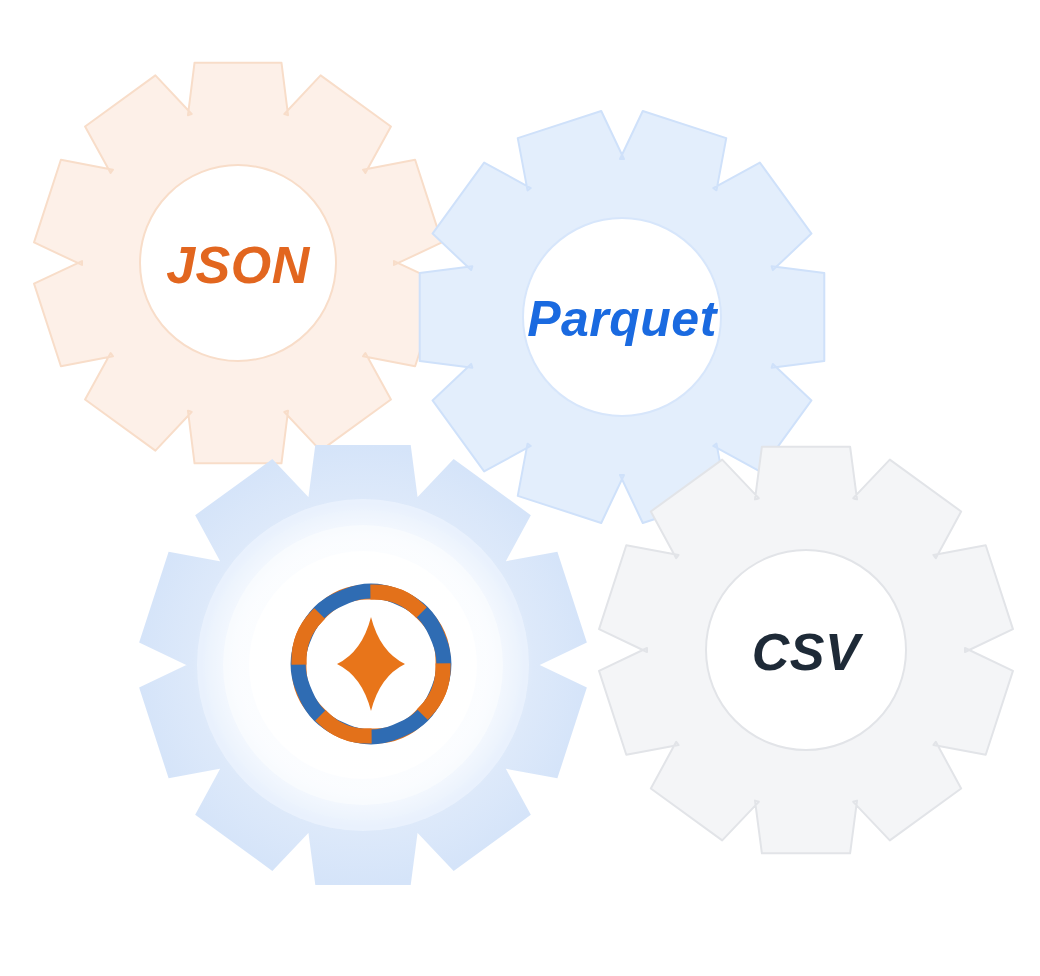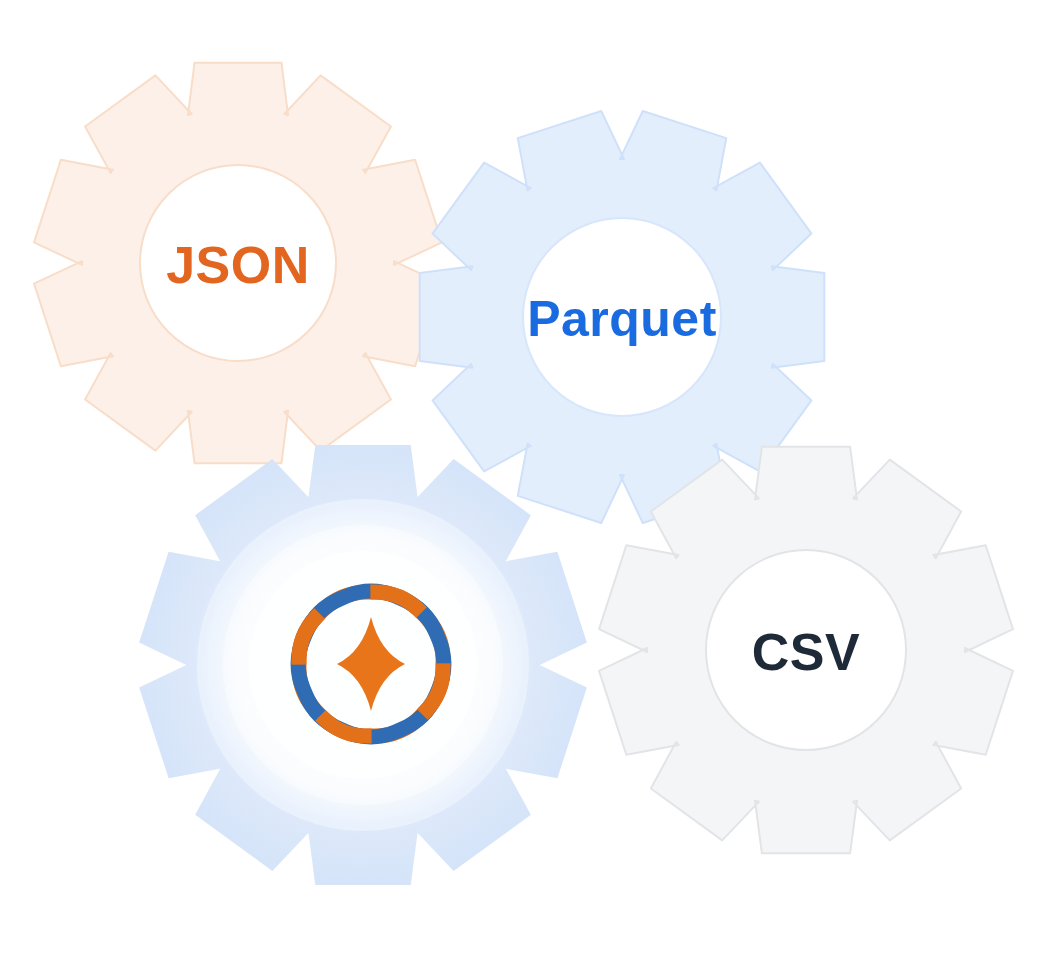--- a/index.html
+++ b/index.html
@@ -11,20 +11,21 @@
     width: 1040px;
     height: 976px;
     overflow: hidden;
     font-family: "Liberation Sans", sans-serif;
   }
   #stage {
     position: relative;
     width: 1040px;
     height: 976px;
     background: #ffffff;
+    font-style: italic;
   }
   #stage > svg {
     position: absolute;
     top: 0;
     left: 0;
     width: 1040px;
     height: 976px;
   }
   .gear-label {
     font-family: "Liberation Sans", sans-serif;

